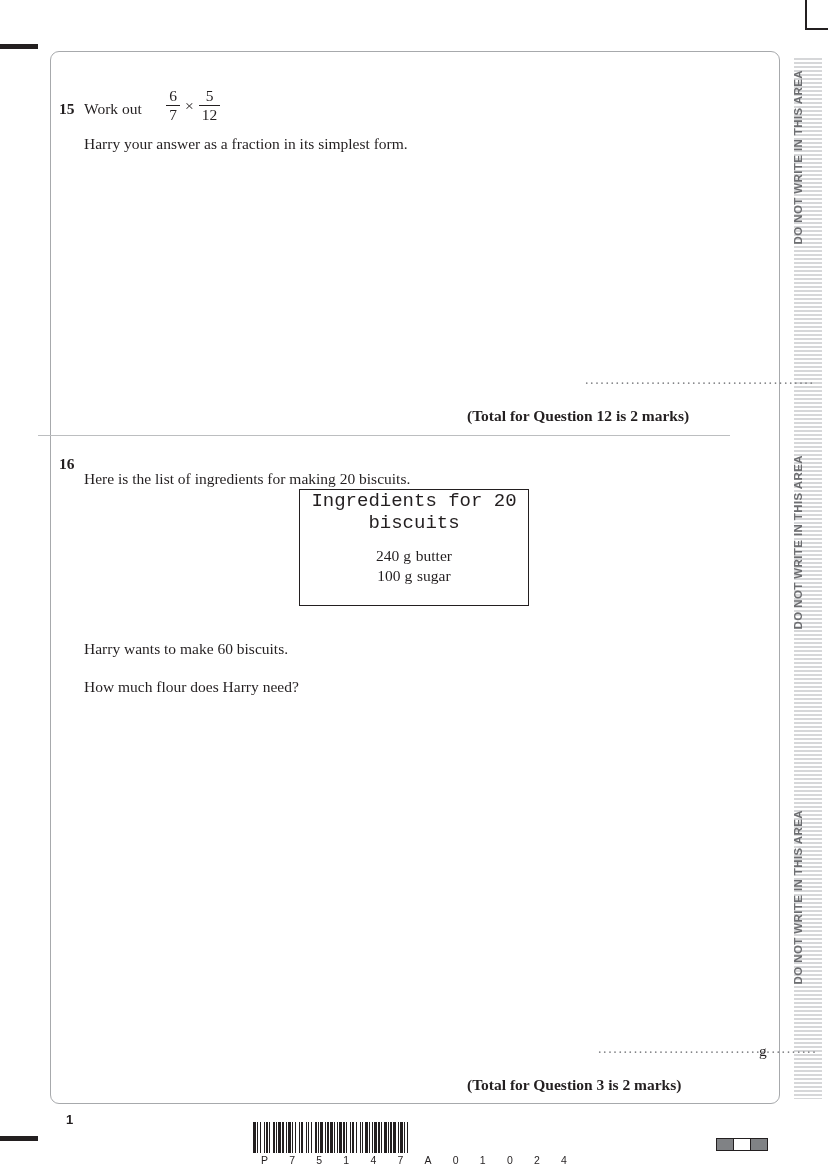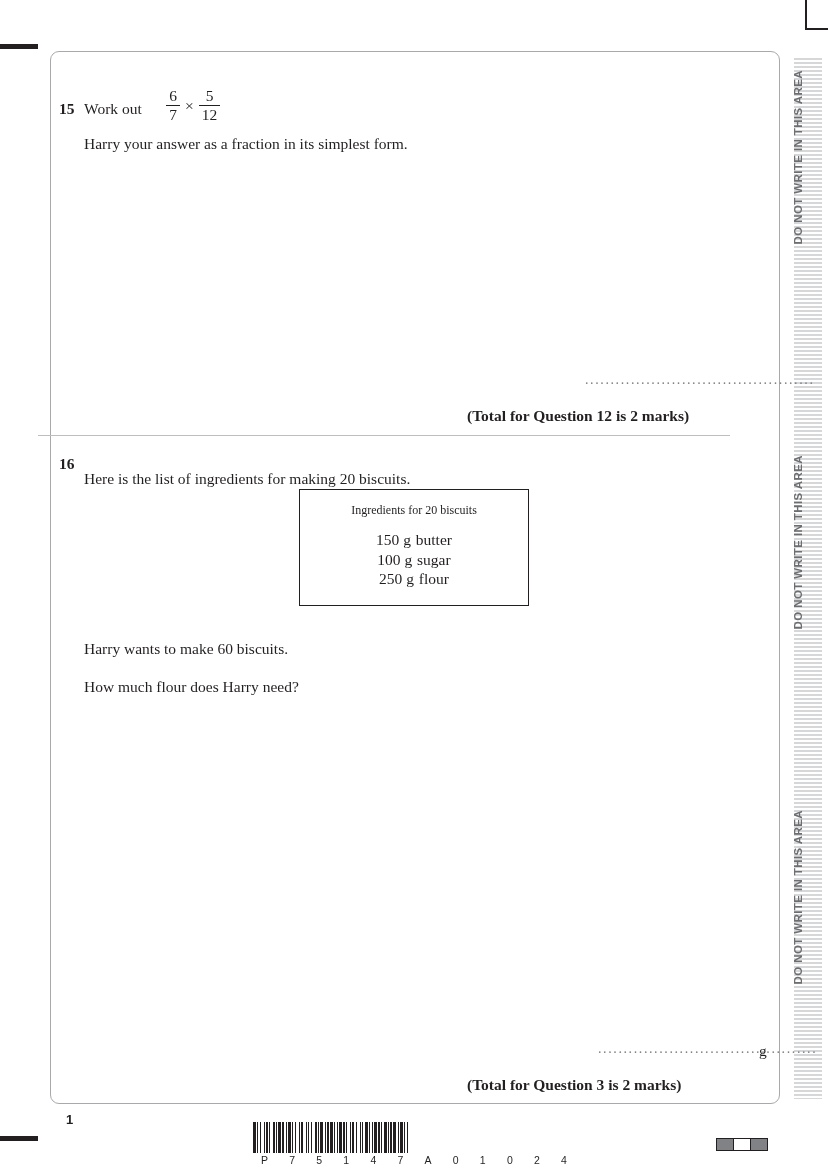--- a/index.html
+++ b/index.html
@@ -170,23 +170,22 @@
     left: 299px;
     top: 489px;
     width: 230px;
     height: 117px;
     border: 1.5px solid #231f20;
     box-sizing: border-box;
     background: #ffffff;
     text-align: center;
   }
   .ingredients-title {
-    font-family: Liberation Serif, serif;
-    font-size: 12px;
-    margin-top: 13px;
+    font-family: Liberation Mono, monospace;
+    font-size: 19px;
   }
   .ingredients-list {
     margin-top: 12px;
     font-family: "Liberation Serif", serif;
     font-size: 15.5px;
     line-height: 1.27;
   }
   .ing-item .amt { margin-right: 1px; }
 
   #q16-line2 { left: 84px; top: 640px; }
@@ -296,30 +295,26 @@
 
 <div class="divider" id="divider-15-16"></div>
 
 <div class="q-num" id="q16-num">16</div>
 <div class="q-text" id="q16-text">Here is the list of ingredients for making 20 biscuits.</div>
 
 <div class="ingredients-box">
   <div class="ingredients-title">Ingredients for 20 biscuits</div>
   <div class="ingredients-list">
     <div class="ing-item">
-      <span class="amt">150 g</span>
+      <span class="amt">240 g</span>
       <span>butter</span>
     </div>
     <div class="ing-item">
       <span class="amt">100 g</span>
       <span>sugar</span>
-    </div>
-    <div class="ing-item">
-      <span class="amt">250 g</span>
-      <span>flour</span>
     </div>
   </div>
 </div>
 
 <div class="q-text" id="q16-line2">Harry wants to make 60 biscuits.</div>
 <div class="q-text" id="q16-line3">How much flour does Harry need?</div>
 
 <div class="answer-dots" id="q16-answer-dots">...........................................</div>
 <div id="q16-answer-unit">g</div>
 <div class="total-line" id="q16-total">(Total for Question 3 is 2 marks)</div>

